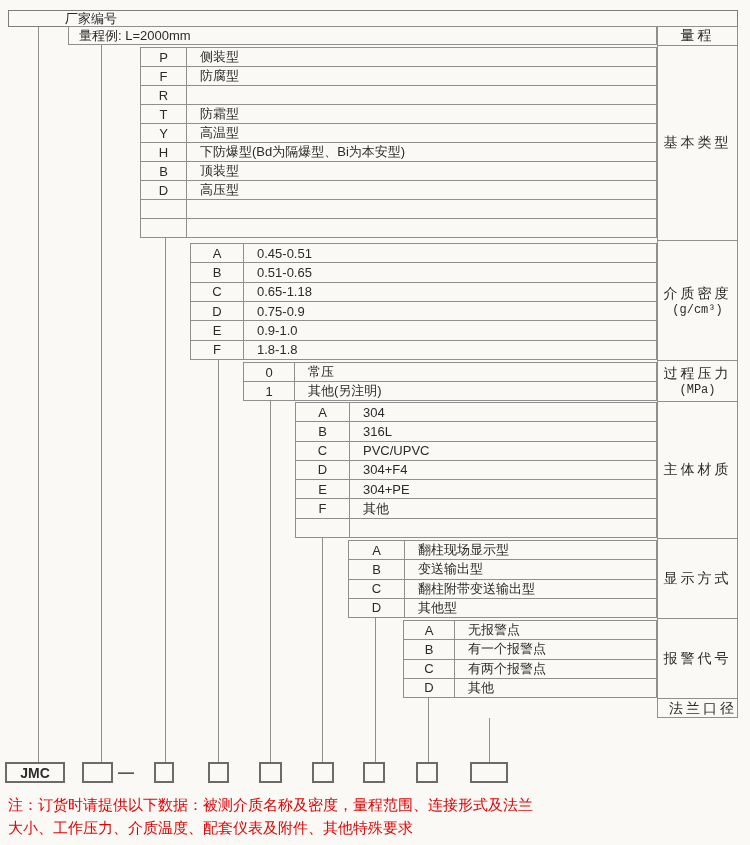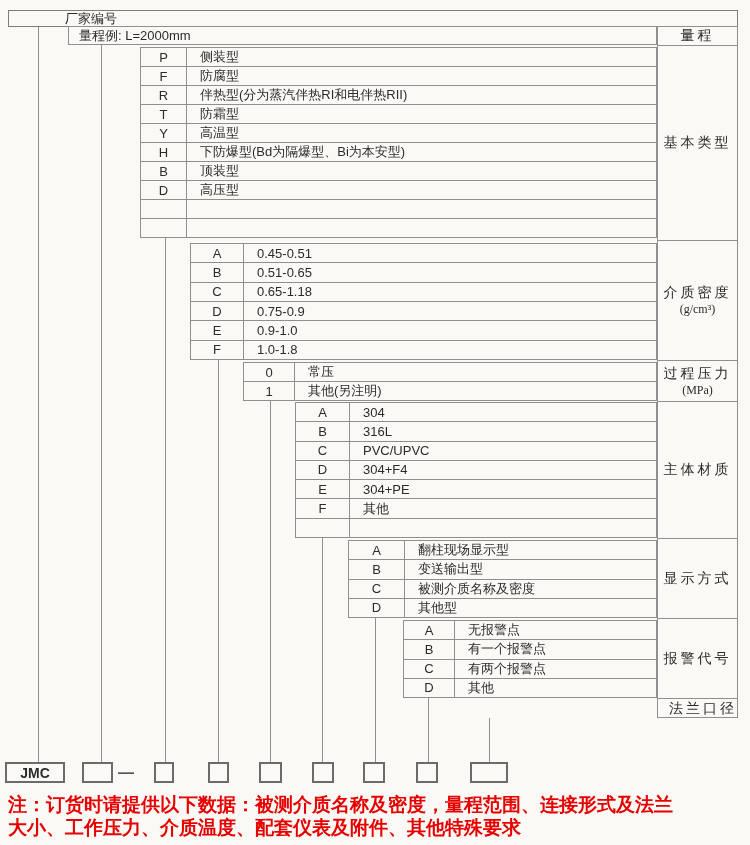--- a/index.html
+++ b/index.html
@@ -21,31 +21,31 @@
   .row{display:flex;flex:1;min-height:0;}
   .row:not(:last-child){border-bottom:1px solid var(--line);}
   .code{
     border-right:1px solid var(--line);display:flex;align-items:center;justify-content:center;
     font-size:13px;flex:none;
   }
   .val{flex:1;display:flex;align-items:center;padding-left:13px;font-size:13px;white-space:nowrap;overflow:hidden;}
   .labelcol{border:1px solid var(--line);display:flex;flex-direction:column;}
   .labcell{
     display:flex;flex-direction:column;align-items:center;justify-content:center;
-    font-family:Liberation Serif, serif;font-size:14px;letter-spacing:3px;
+    font-family:Liberation Mono, monospace;font-size:14px;letter-spacing:3px;
     flex:none;box-sizing:border-box;
   }
   .labcell:not(:last-child){border-bottom:1px solid var(--line);}
   .labcell .unit{font-size:12px;letter-spacing:0;}
   .vline{width:1px;background:var(--line);}
   .bbox{border:2px solid var(--box-line);background:var(--bg);}
   .jmc{display:flex;align-items:center;justify-content:center;font-weight:bold;font-size:14px;}
   .dash{color:#555;font-weight:bold;font-size:16px;text-align:center;line-height:21px;}
   .topbox{border:1px solid #7d7d7d;display:flex;align-items:center;font-size:13px;}
-  .note{color:var(--red);font-weight:bold;font-size:19px;line-height:23px;white-space:nowrap;}
+  .note{color:var(--red);font-weight:normal;font-size:15px;line-height:23px;white-space:nowrap;}
 </style>
 </head>
 <body>
 
 <div id="stage">
 
   <div class="abs topbox" style="left:8px;top:10px;width:730px;height:17px;padding-left:56px;">
     <span>厂家编号</span>
   </div>
 
@@ -86,21 +86,20 @@
     <div class="row">
         <div class="code" style="width:45px;">P</div>
         <div class="val">侧装型</div>
       </div>
     <div class="row">
         <div class="code" style="width:45px;">F</div>
         <div class="val">防腐型</div>
       </div>
     <div class="row">
         <div class="code" style="width:45px;">R</div>
-        <div class="val">伴热型(分为蒸汽伴热RI和电伴热RII)</div>
       </div>
     <div class="row">
         <div class="code" style="width:45px;">T</div>
         <div class="val">防霜型</div>
       </div>
     <div class="row">
         <div class="code" style="width:45px;">Y</div>
         <div class="val">高温型</div>
       </div>
     <div class="row">
@@ -141,21 +140,21 @@
     <div class="row">
         <div class="code" style="width:52px;">D</div>
         <div class="val">0.75-0.9</div>
       </div>
     <div class="row">
         <div class="code" style="width:52px;">E</div>
         <div class="val">0.9-1.0</div>
       </div>
     <div class="row">
         <div class="code" style="width:52px;">F</div>
-        <div class="val">1.0-1.8</div>
+        <div class="val">1.8-1.8</div>
       </div>
   </div>
 
   <div class="abs tbl" style="left:243px;top:362px;width:414px;height:39px;">
     <div class="row">
         <div class="code" style="width:50px;">0</div>
         <div class="val">常压</div>
       </div>
     <div class="row">
         <div class="code" style="width:50px;">1</div>
@@ -198,21 +197,21 @@
     <div class="row">
         <div class="code" style="width:55px;">A</div>
         <div class="val">翻柱现场显示型</div>
       </div>
     <div class="row">
         <div class="code" style="width:55px;">B</div>
         <div class="val">变送输出型</div>
       </div>
     <div class="row">
         <div class="code" style="width:55px;">C</div>
-        <div class="val">被测介质名称及密度</div>
+        <div class="val">翻柱附带变送输出型</div>
       </div>
     <div class="row">
         <div class="code" style="width:55px;">D</div>
         <div class="val">其他型</div>
       </div>
   </div>
 
   <div class="abs tbl" style="left:403px;top:620px;width:254px;height:78px;">
     <div class="row">
         <div class="code" style="width:50px;">A</div>

